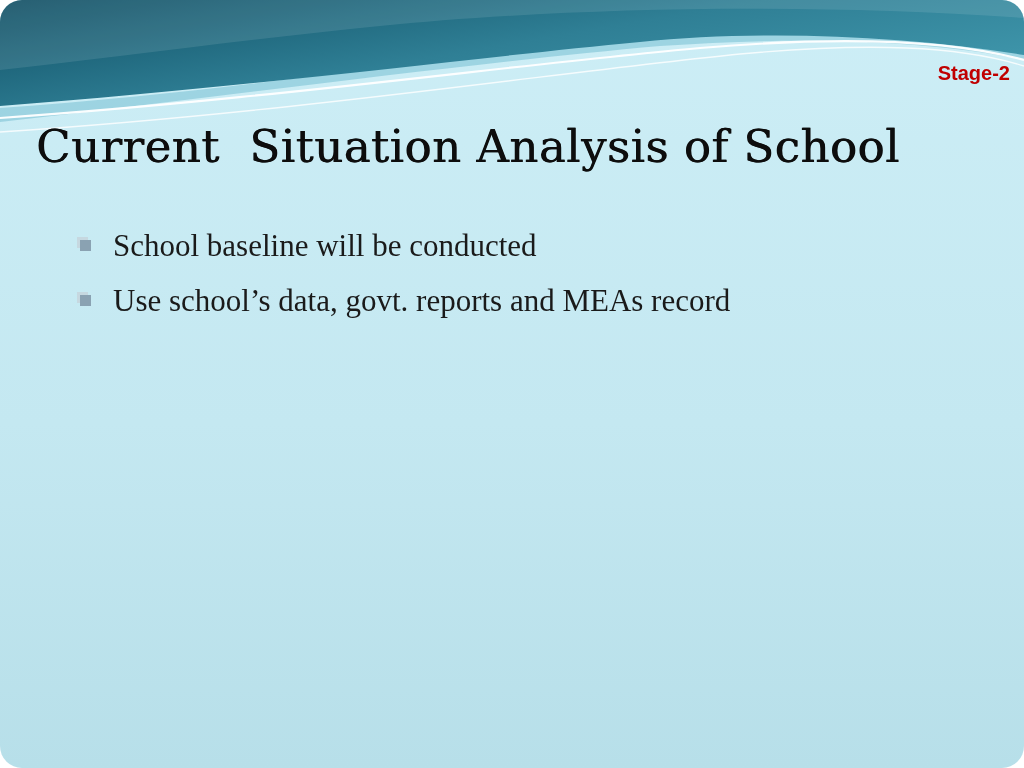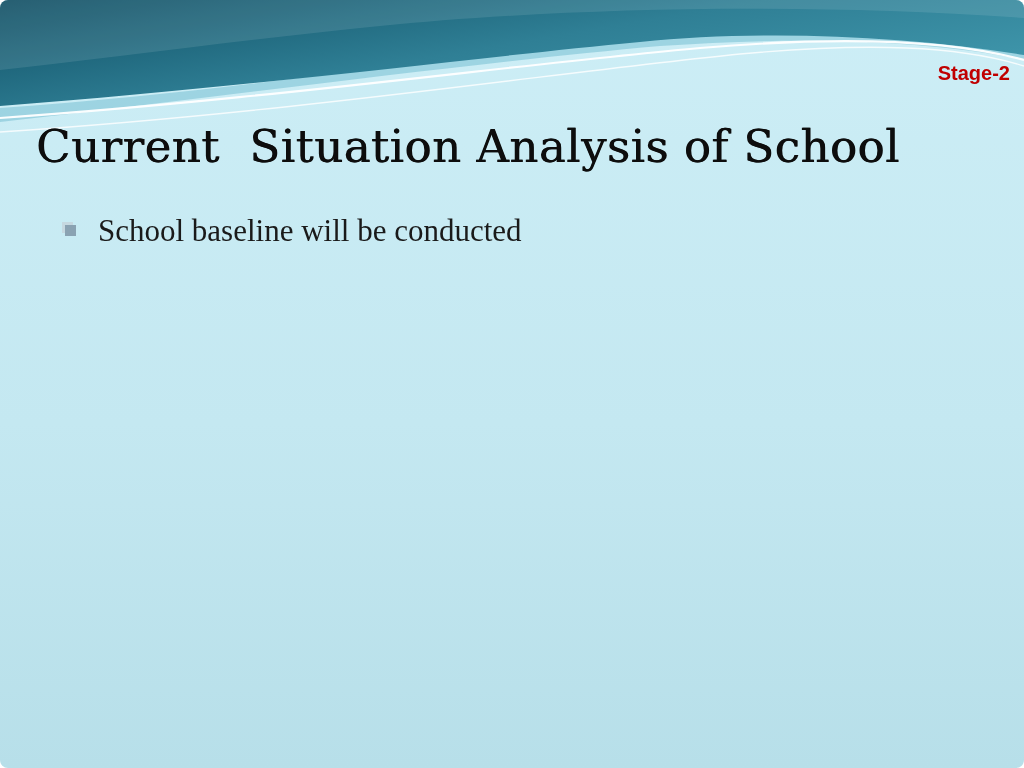--- a/index.html
+++ b/index.html
@@ -9,21 +9,21 @@
     width: 1024px;
     height: 768px;
     overflow: hidden;
     font-family: "Liberation Serif", serif;
   }
 
   .slide {
     position: relative;
     width: 1024px;
     height: 768px;
-    border-radius: 8px;
+    border-radius: 22px;
     overflow: hidden;
     background: linear-gradient(180deg, var(--bg-top, #cdeef6) 0%, #c4e8f1 55%, var(--bg-bottom, #b7dfe9) 100%);
   }
 
   .wave-wrap {
     position: absolute;
     top: 0;
     left: 0;
     width: 1024px;
     height: 175px;
@@ -53,21 +53,21 @@
     white-space: pre-wrap;
     text-shadow: 0.6px 0 0 currentColor;
   }
 
   .bullet-list {
     position: absolute;
     top: 208px;
     left: 62px;
     right: 50px;
     list-style: none;
-    margin: 0;
+    margin: 15px;
     padding: 0;
   }
 
   .bullet-item {
     display: flex;
     align-items: flex-start;
     margin-bottom: 9px;
     font-size: 31px;
     line-height: 1.48;
     color: #1a1a1a;
@@ -114,15 +114,19 @@
 
   <div class="stage-badge">Stage-2</div>
 
   <h1 class="slide-title">Current  Situation Analysis of School</h1>
 
   <ul class="bullet-list">
     <li class="bullet-item">
       <span class="bullet-square-icon"></span>
       <span class="bullet-text">School baseline will be conducted</span>
     </li>
+    <li class="bullet-item">
+      <span class="bullet-square-icon"></span>
+      <span class="bullet-text">Use school’s data, govt. reports and MEAs record</span>
+    </li>
   </ul>
 
 </div>
 
 </body></html>

